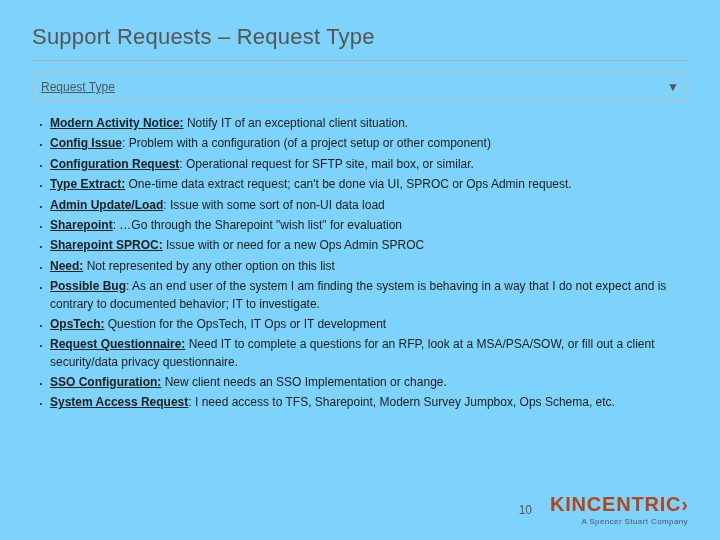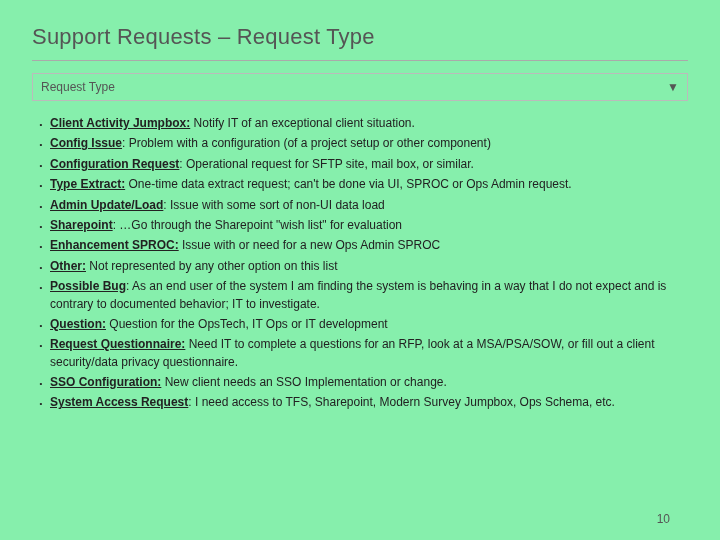--- a/index.html
+++ b/index.html
@@ -10,21 +10,21 @@
       font-family: Arial, Helvetica, sans-serif;
       font-size: 13px;
       color: #222;
       overflow: hidden;
     }
     .slide {
       width: 720px;
       height: 540px;
       padding: 24px 32px 16px 32px;
       position: relative;
-      background: #86efac;
+      background: #7dd3fc;
     }
     .title {
       font-size: 22px;
       font-weight: 400;
       color: #555;
       margin-bottom: 10px;
       letter-spacing: 0.01em;
     }
     .divider {
       border: none;
@@ -38,20 +38,21 @@
       padding: 4px 8px;
       margin-bottom: 14px;
       width: 100%;
       height: 28px;
       position: relative;
     }
     .dropdown-label {
       font-size: 12px;
       color: #555;
       flex: 1;
+      text-decoration: underline;
     }
     .dropdown-arrow {
       font-size: 12px;
       color: #555;
     }
     .bullet-list {
       list-style: none;
       padding: 0;
       margin: 0;
     }
@@ -124,21 +125,21 @@
   <hr class="divider">
 
   <div class="dropdown-bar">
     <span class="dropdown-label">Request Type</span>
     <span class="dropdown-arrow">▼</span>
   </div>
 
   <ul class="bullet-list" id="bullet-list">
   <li>
         <span class="bullet-dot">•</span>
-        <span class="item-text"><span class="bold-underline">Client Activity Jumpbox:</span> Notify IT of an exceptional client situation.</span>
+        <span class="item-text"><span class="bold-underline">Modern Activity Notice:</span> Notify IT of an exceptional client situation.</span>
       </li>
       <li>
         <span class="bullet-dot">•</span>
         <span class="item-text"><span class="bold-underline">Config Issue</span>: Problem with a configuration (of a project setup or other component)</span>
       </li>
       <li>
         <span class="bullet-dot">•</span>
         <span class="item-text"><span class="bold-underline">Configuration Request</span>: Operational request for SFTP site, mail box, or similar.</span>
       </li>
       <li>
@@ -148,44 +149,51 @@
       <li>
         <span class="bullet-dot">•</span>
         <span class="item-text"><span class="bold-underline">Admin Update/Load</span>: Issue with some sort of non-UI data load</span>
       </li>
       <li>
         <span class="bullet-dot">•</span>
         <span class="item-text"><span class="bold-underline">Sharepoint</span>: …Go through the Sharepoint "wish list" for evaluation</span>
       </li>
       <li>
         <span class="bullet-dot">•</span>
-        <span class="item-text"><span class="bold-underline">Enhancement SPROC:</span> Issue with or need for a new Ops Admin SPROC</span>
+        <span class="item-text"><span class="bold-underline">Sharepoint SPROC:</span> Issue with or need for a new Ops Admin SPROC</span>
       </li>
       <li>
         <span class="bullet-dot">•</span>
-        <span class="item-text"><span class="bold-underline">Other:</span> Not represented by any other option on this list</span>
+        <span class="item-text"><span class="bold-underline">Need:</span> Not represented by any other option on this list</span>
       </li>
       <li>
         <span class="bullet-dot">•</span>
         <span class="item-text"><span class="bold-underline">Possible Bug</span>: As an end user of the system I am finding the system is behaving in a way that I do not expect and is contrary to documented behavior; IT to investigate.</span>
       </li>
       <li>
         <span class="bullet-dot">•</span>
-        <span class="item-text"><span class="bold-underline">Question:</span> Question for the OpsTech, IT Ops or IT development</span>
+        <span class="item-text"><span class="bold-underline">OpsTech:</span> Question for the OpsTech, IT Ops or IT development</span>
       </li>
       <li>
         <span class="bullet-dot">•</span>
         <span class="item-text"><span class="bold-underline">Request Questionnaire:</span> Need IT to complete a questions for an RFP, look at a MSA/PSA/SOW, or fill out a client security/data privacy questionnaire.</span>
       </li>
       <li>
         <span class="bullet-dot">•</span>
         <span class="item-text"><span class="bold-underline">SSO Configuration:</span> New client needs an SSO Implementation or change.</span>
       </li>
       <li>
         <span class="bullet-dot">•</span>
         <span class="item-text"><span class="bold-underline">System Access Request</span>: I need access to TFS, Sharepoint, Modern Survey Jumpbox, Ops Schema, etc.</span>
       </li>
     </ul>
 
   <div class="footer">
     <span class="page-num">10</span>
+    <div class="kincentric-logo">
+      <div class="logo-row">
+        <span class="logo-main">KINCENTRIC</span>
+        <span class="logo-chevron">›</span>
+      </div>
+      <span class="logo-sub">A Spencer Stuart Company</span>
+    </div>
   </div>
 </div>
 
 </body></html>

